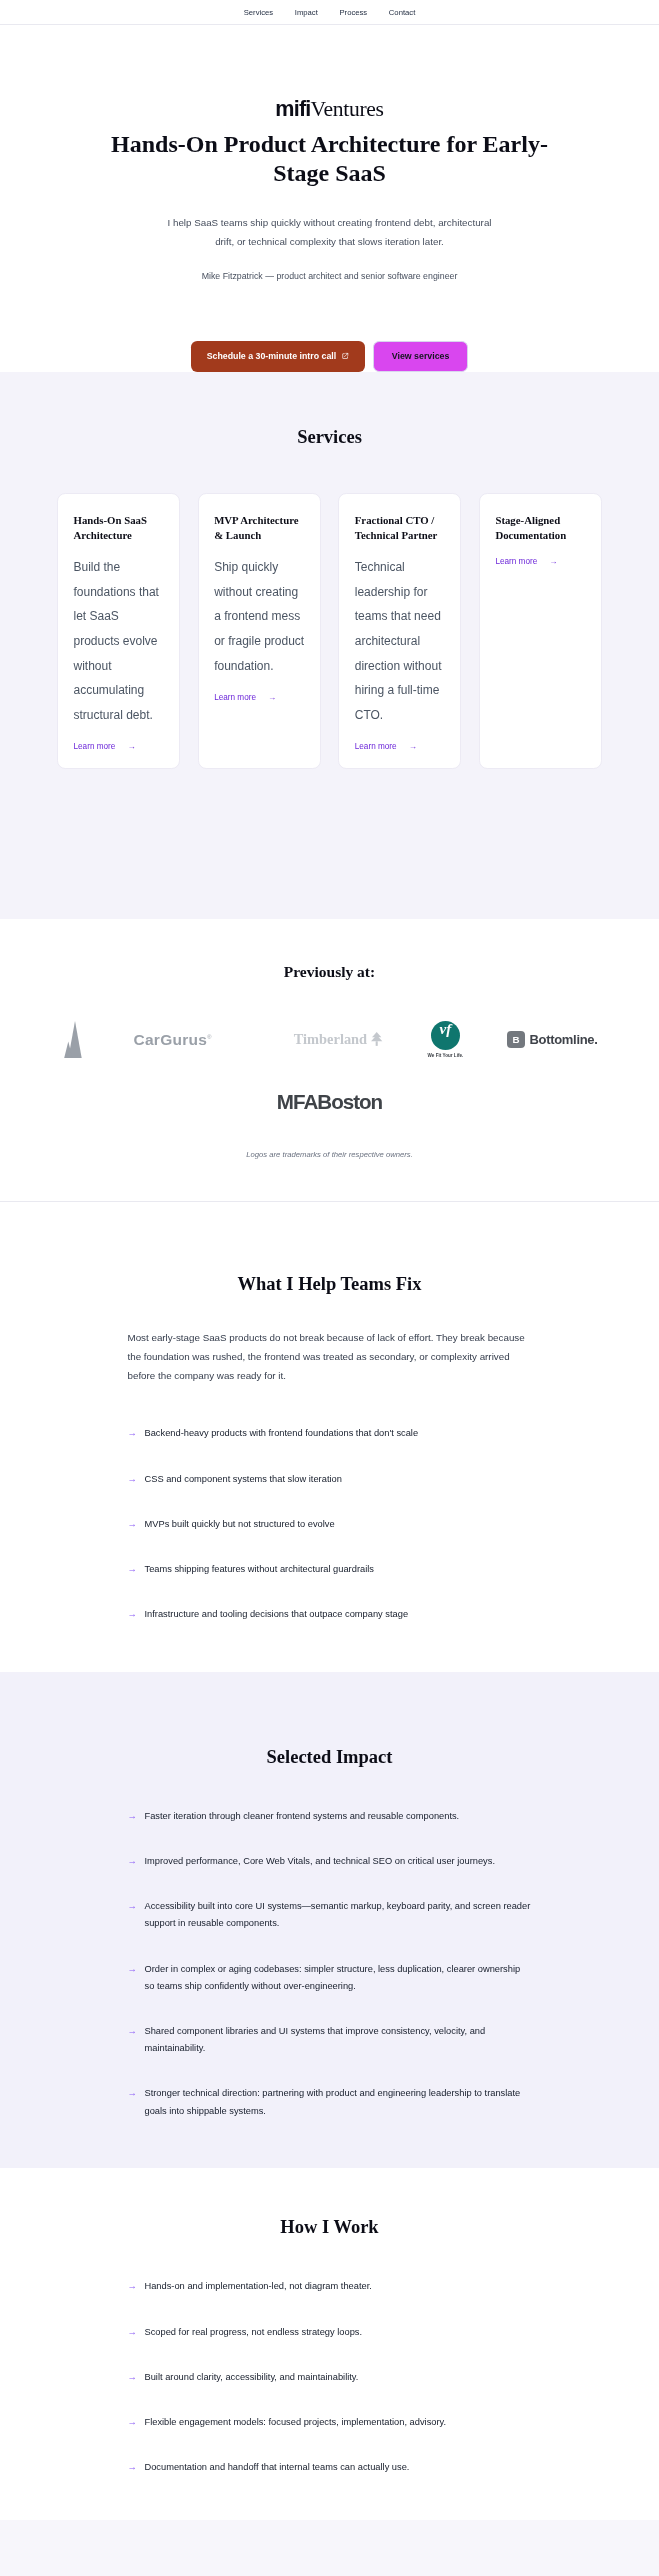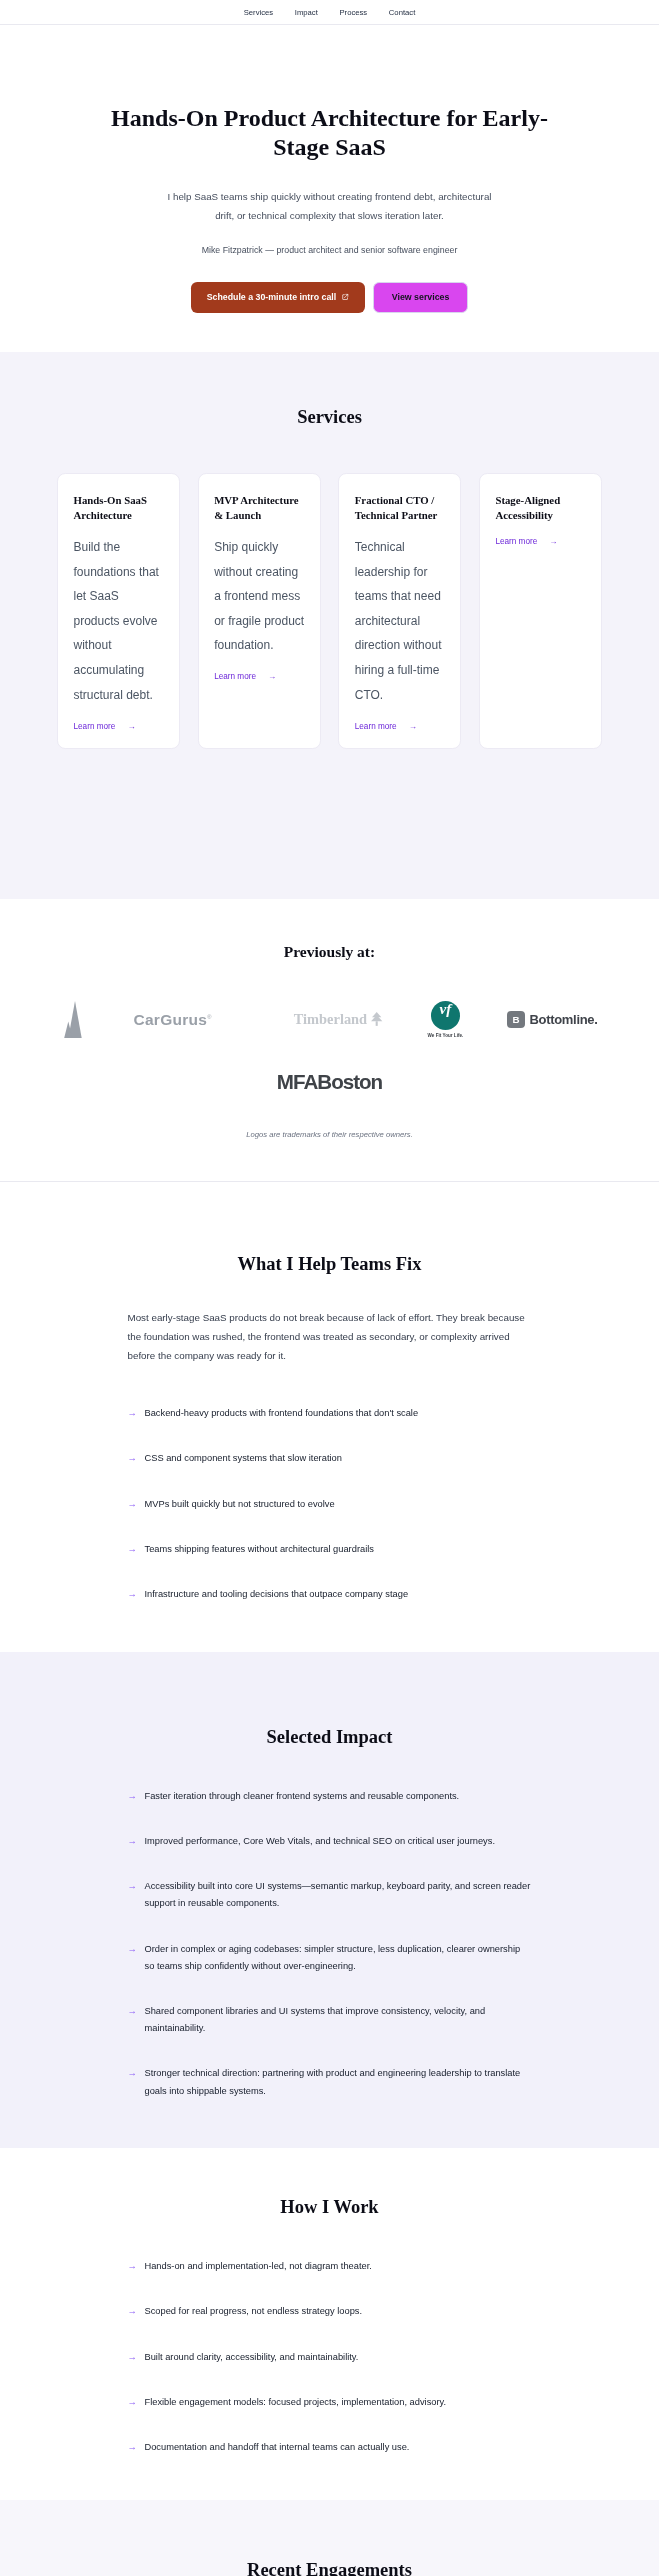--- a/index.html
+++ b/index.html
@@ -33,21 +33,21 @@
     max-width: 443px; margin: 8.2px auto 0;
   }
   .hero-desc {
     max-width: 340px; margin: 24px auto 0;
     font-size: 9.8px; line-height: 1.95; color: #474f5e;
   }
   .hero-byline { margin-top: 19.6px; font-size: 8.8px; color: #474f5e; }
   .cta-row { margin-top: 27px; display:flex; justify-content:center; gap:8.2px; }
 
   .btn { display:inline-flex; align-items:center; gap:5.2px; border-radius:6.2px;
-         font-size:8.8px; font-weight:700; cursor:pointer; text-decoration:none; }
+         font-size:8.8px; font-weight:700; cursor:pointer; text-decoration:none;margin-top:33px; }
   .btn-primary { background:#a23a1c; color:#ffffff; padding:9.8px 15.5px; border:none; }
   .btn-secondary { background:#d946ef; color:#14151f; padding:9.8px 17.5px; border:0.5px solid #d9d5ee; }
   .btn svg { width:8.2px; height:8.2px; }
 
   
   .services { min-height: 547px; background:#f4f3fa; padding: 55px 0 62px; }
   .section-h {
     font-family:"Liberation Serif","DejaVu Serif",serif;
     font-size: 18.5px; font-weight:700; color:#0c0d17; text-align:center;
   }
@@ -107,20 +107,23 @@
 <body>
 
 <nav class="topnav">
   <a href="#">Services</a>
   <a href="#">Impact</a>
   <a href="#">Process</a>
   <a href="#">Contact</a>
 </nav>
 
 <header class="hero">
+  <div class="brand">
+    <span class="brand-prefix">mifi</span><span class="brand-suffix">Ventures</span>
+  </div>
   <h1 class="serif">Hands-On Product Architecture for Early-Stage SaaS</h1>
   <p class="hero-desc">I help SaaS teams ship quickly without creating frontend debt, architectural drift, or technical complexity that slows iteration later.</p>
   <p class="hero-byline">Mike Fitzpatrick — product architect and senior software engineer</p>
   <div class="cta-row">
     <a href="#" class="btn btn-primary">
       <span>Schedule a 30-minute intro call</span>
       <svg class="extlink" viewBox="0 0 24 24">
           <path d="M10 5H6a1 1 0 0 0-1 1v12a1 1 0 0 0 1 1h12a1 1 0 0 0 1-1v-4"></path>
           <path d="M14 4h6v6"></path>
           <path d="M20 4 10 14"></path>
@@ -153,21 +156,21 @@
     </div>
     <div class="card">
       <h3>Fractional CTO / Technical Partner</h3>
       <p>Technical leadership for teams that need architectural direction without hiring a full-time CTO.</p>
       <a href="#">
         <span>Learn more</span>
         <span class="arrow">→</span>
       </a>
     </div>
     <div class="card">
-      <h3>Stage-Aligned Accessibility</h3>
+      <h3>Stage-Aligned Documentation</h3>
       <a href="#">
         <span>Learn more</span>
         <span class="arrow">→</span>
       </a>
     </div>
   </div>
 </section>
 
 <section class="previously">
   <h2 class="section-h prev-h">Previously at:</h2>

